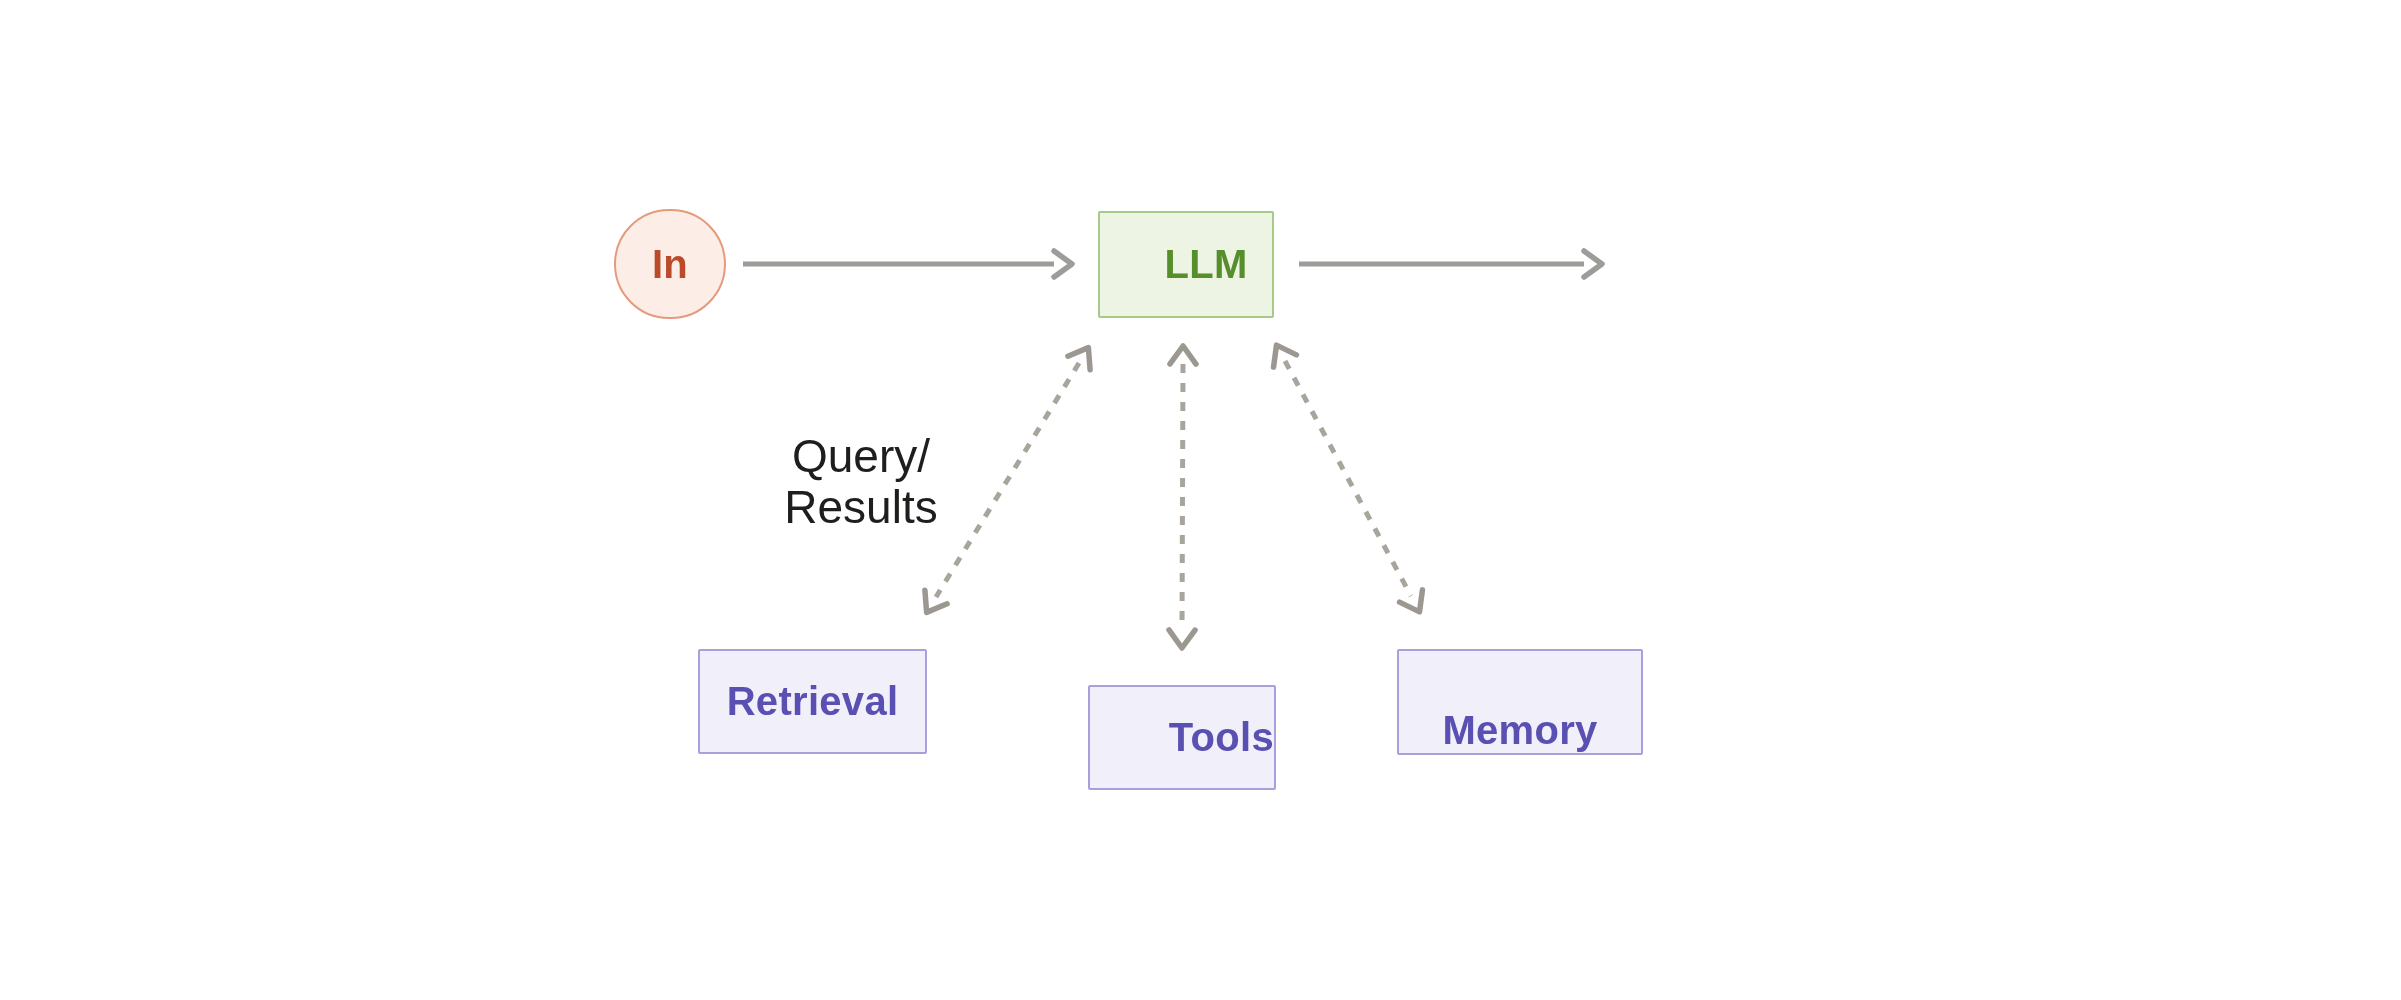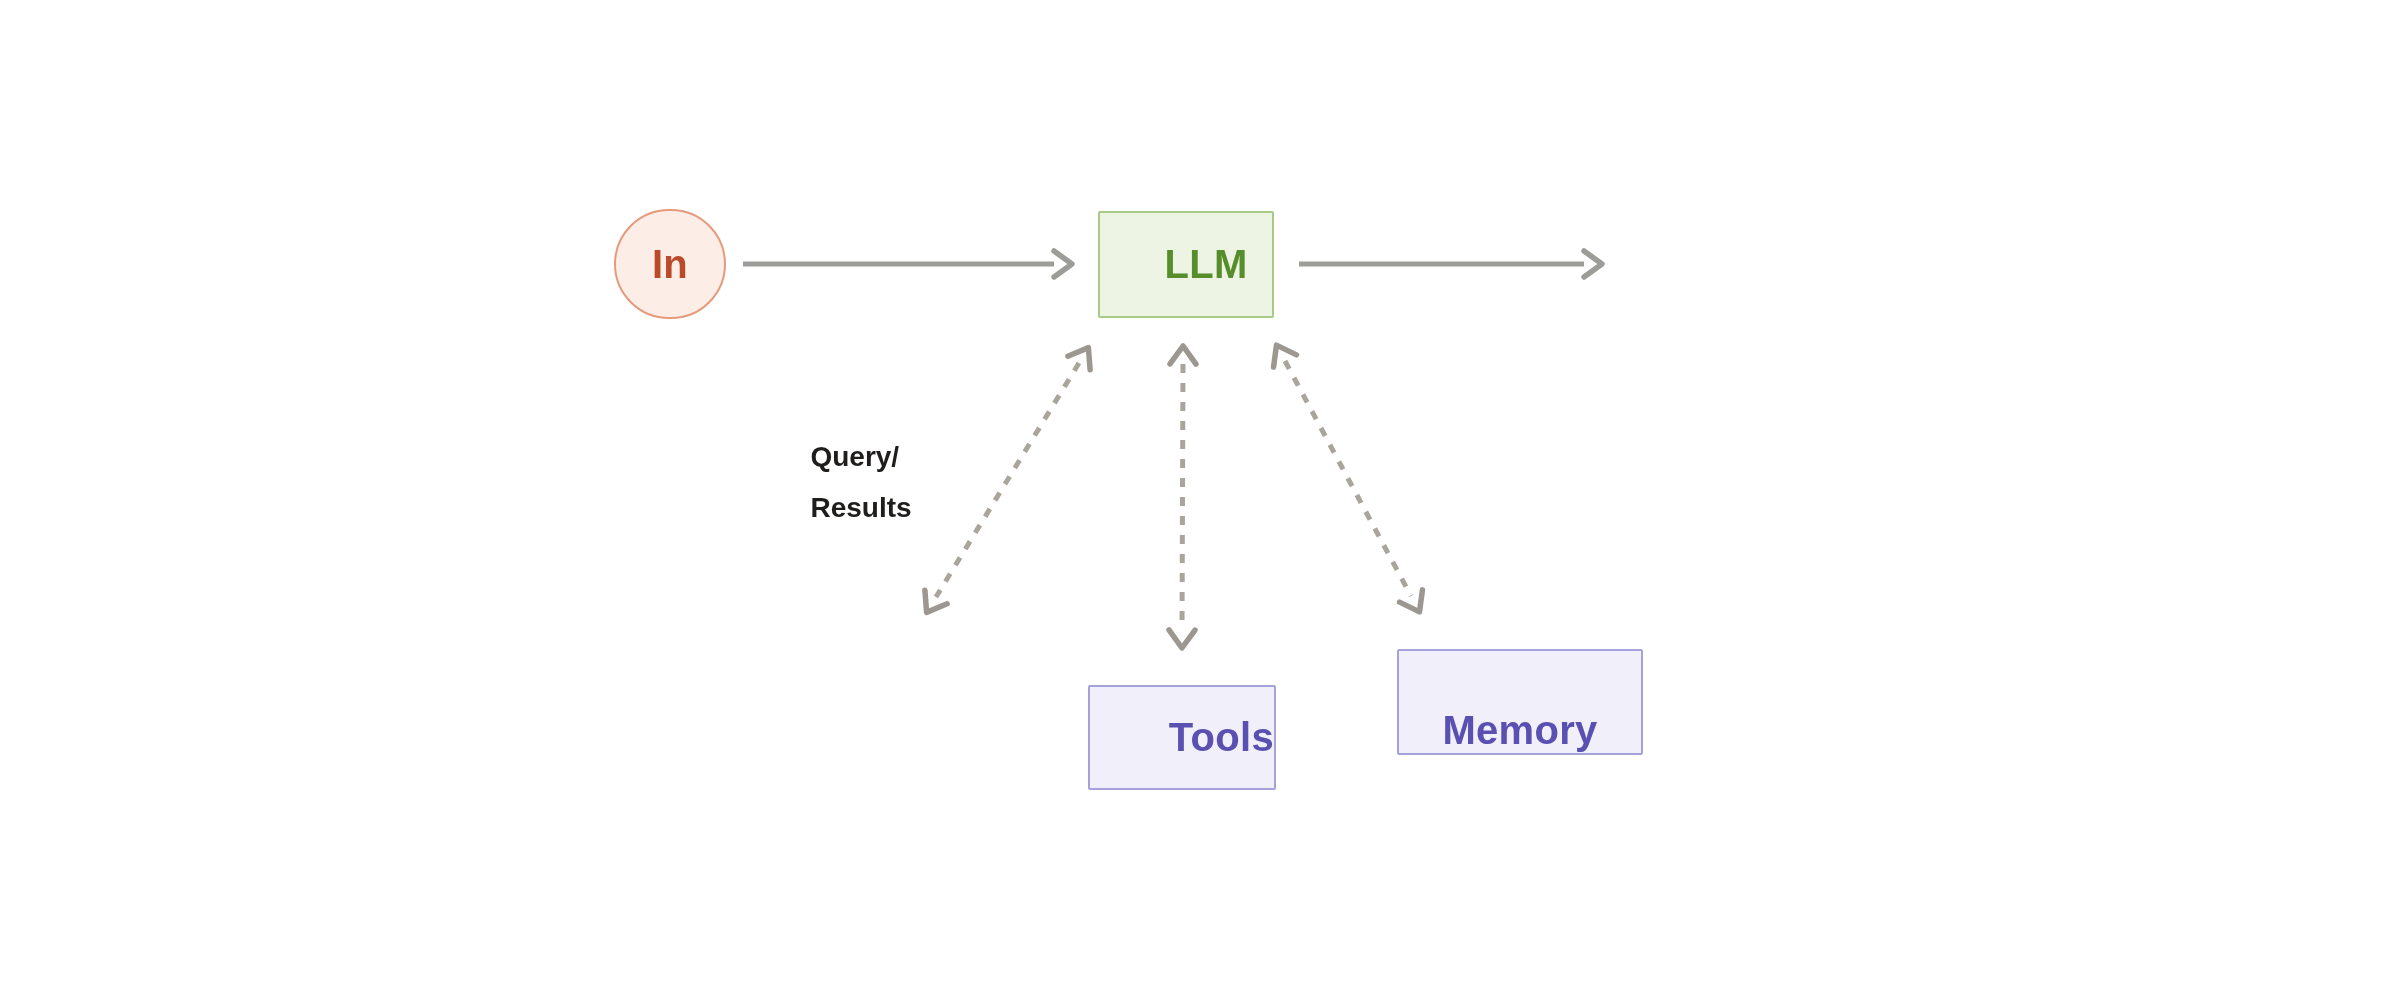--- a/index.html
+++ b/index.html
@@ -74,24 +74,24 @@
     border: 2px solid var(--c-aug-border, #a6a0db);
     color: var(--c-aug-text, #5950b2);
     border-radius: 2px;
   }
   #node-retrieval { left: 698px;  top: 649px; width: 229px; height: 105px; }
   #node-tools     { left: 1088px; top: 685px; width: 188px; height: 105px; justify-content: flex-end; }
   #node-memory    { left: 1397px; top: 649px; width: 246px; height: 106px; align-items: flex-end; }
   .edge-label {
     position: absolute;
     transform: translate(-50%, -50%);
-    text-align: left;
-    font-size: 28px;
+    text-align: center;
+    font-size: 46px;
     line-height: 51px;
-    font-weight: 700;
+    font-weight: 400;
     color: var(--c-edge-label-text, #1f1e1c);
     white-space: nowrap;
   }
   #label-query-results { left: 861px;  top: 482px; }
   #label-call-response { left: 1176px; top: 501px; background: var(--c-background, #ffffff); padding: 4px 10px; }
   #label-read-write    { left: 1464px; top: 478px; }
 </style>
 </head>
 <body>
 
@@ -120,20 +120,23 @@
 
   <div class="node pill" id="node-in">
     <span>In</span>
   </div>
 
   <div class="node" id="node-llm">
     <span>LLM</span>
   </div>
 
 
+  <div class="node aug-box" id="node-retrieval">
+    <span>Retrieval</span>
+  </div>
 
   <div class="node aug-box" id="node-tools">
     <span>Tools</span>
   </div>
 
   <div class="node aug-box" id="node-memory">
     <span>Memory</span>
   </div>
 
   <div class="edge-label" id="label-query-results">

